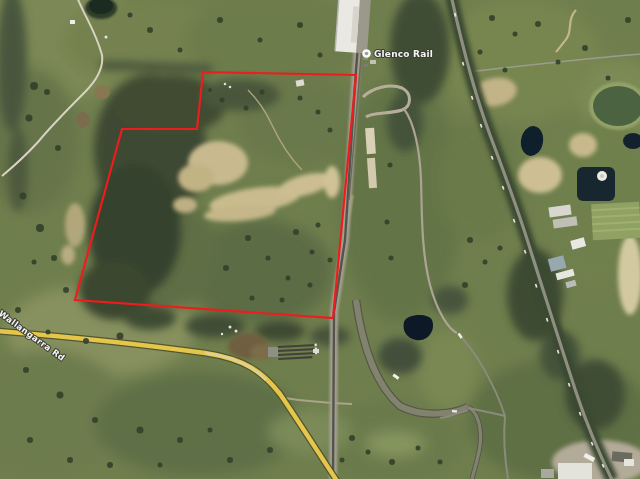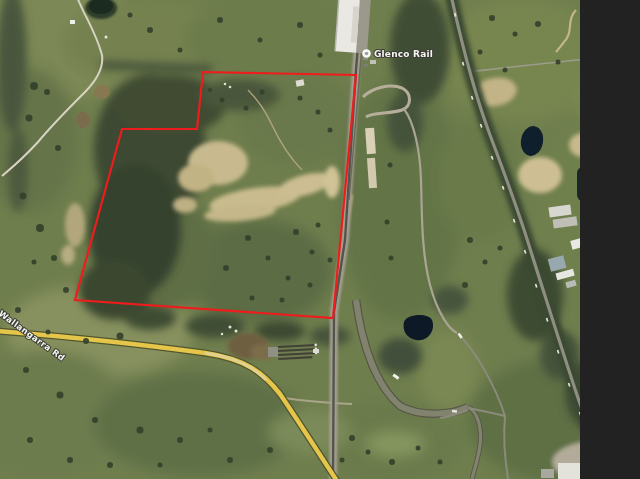--- a/index.html
+++ b/index.html
@@ -1,16 +1,16 @@
 <!DOCTYPE html>
 <html><head>
 <meta charset="utf-8">
 <style>
   html,body{margin:0;padding:0;background:#222;}
-  #stage{position:relative;width:580px;height:479px;overflow:hidden;background:#6f7e4d;}
+  #stage{position:relative;width:640px;height:479px;overflow:hidden;background:#6f7e4d;}
   svg{display:block;}
   .maplabel{font-family:"DejaVu Sans", sans-serif;font-weight:bold;fill:#f5f5f1;
             stroke:#3c3c36;stroke-width:2px;paint-order:stroke;stroke-linejoin:round;}
   .poilabel{font-size:9px;letter-spacing:.2px;}
   .roadlabel{font-size:8.5px;letter-spacing:.4px;}
 </style>
 </head>
 <body>
 
 <div id="stage">

